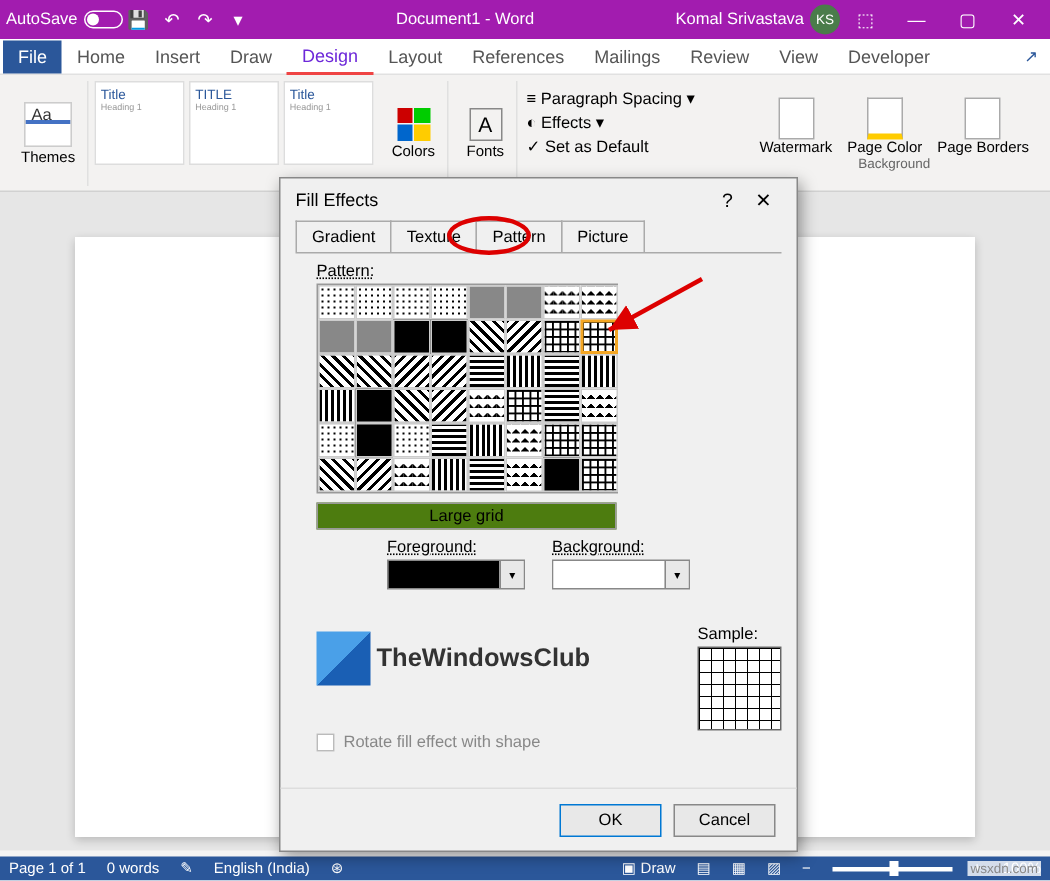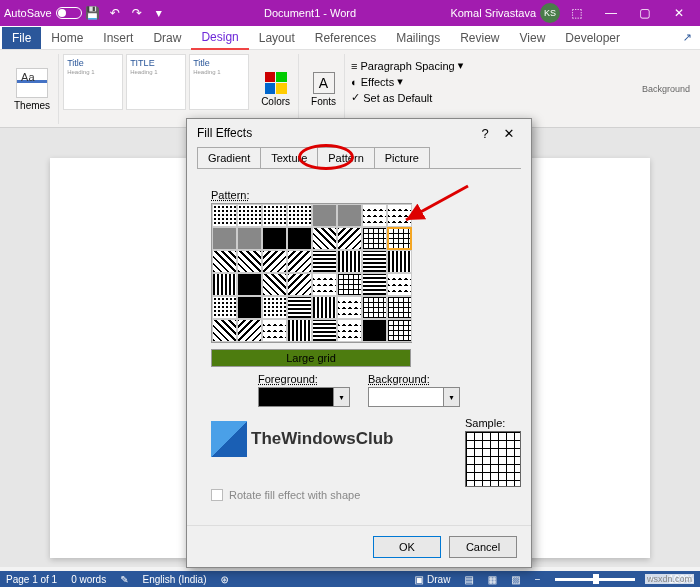--- a/index.html
+++ b/index.html
@@ -47,21 +47,21 @@
 .doc-page { position: absolute; left: 50px; top: 30px; width: 600px; height: 400px; background: #fff; box-shadow: 0 2px 6px rgba(0,0,0,0.2); }
 
 
 .dialog { position: absolute; left: 186px; top: 118px; width: 346px; height: 450px; background: #f0f0f0; border: 1px solid #888; box-shadow: 2px 3px 10px rgba(0,0,0,0.4); z-index: 100; display: flex; flex-direction: column; }
 .dlg-title { height: 28px; display: flex; align-items: center; padding: 0 10px; font-size: 12px; }
 .dlg-title .spacer { flex: 1; }
 .dlg-title .dlg-help, .dlg-title .dlg-close { width: 24px; text-align: center; font-size: 13px; cursor: pointer; }
 .dlg-tabs { display: flex; padding: 0 10px; font-size: 11px; }
 .dlg-tab { padding: 4px 10px; border: 1px solid #aaa; border-bottom: none; background: #f0f0f0; margin-right: -1px; cursor: pointer; position: relative; }
 .dlg-tab.active { background: #f0f0f0; z-index: 2; }
-.dlg-body { flex: 1; padding: 20px 14px; position: relative; border-top: 1px solid #aaa; margin: 0 10px; }
+.dlg-body { flex: 1; padding: 6px 14px; position: relative; border-top: 1px solid #aaa; margin: 0 10px; }
 .dlg-body .lbl { font-size: 11px; text-decoration: underline; text-decoration-style: dotted; }
 .pattern-grid { display: grid; grid-template-columns: repeat(8, 25px); grid-template-rows: repeat(6, 23px); gap: 0; border: 1px solid #999; margin-top: 2px; width: 201px; }
 .pattern-cell { border: 0.5px solid #ccc; background: #fff; }
 .pattern-cell.selected { outline: 2px solid #f4a623; outline-offset: -2px; }
 .pattern-name-box { margin-top: 6px; border: 1px solid #999; height: 18px; width: 200px; display: flex; align-items: center; justify-content: center; font-size: 11px; background: #4d7c0f; }
 .color-row { display: flex; gap: 18px; margin-top: 6px; justify-content: center; }
 .color-col { display: flex; flex-direction: column; gap: 2px; font-size: 11px; }
 .color-dd { width: 92px; height: 20px; border: 1px solid #888; display: flex; }
 .color-dd .swatch { flex: 1; }
 .color-dd .arrow { width: 16px; border-left: 1px solid #888; display: flex; align-items: center; justify-content: center; background: #e8e8e8; font-size: 8px; }
@@ -176,20 +176,34 @@
       <div class="rb-fonts-icon">A</div>
       <span>Fonts</span>
     </div>
   </div>
   <div class="rb-vgroup">
     <div class="vrow">≡ <span>Paragraph Spacing</span> ▾</div>
     <div class="vrow">◐ <span>Effects</span> ▾</div>
     <div class="vrow">✓ <span>Set as Default</span></div>
   </div>
   <div class="rb-group" style="border-right:none; margin-left:auto;">
+    <div style="display:flex; gap:2px;">
+      <div class="rb-page-btn">
+        <div class="rb-page-icon"></div>
+        <span>Watermark</span>
+      </div>
+      <div class="rb-page-btn">
+        <div class="rb-page-icon" style="border-bottom:4px solid #fc0;"></div>
+        <span>Page Color</span>
+      </div>
+      <div class="rb-page-btn">
+        <div class="rb-page-icon"></div>
+        <span>Page Borders</span>
+      </div>
+    </div>
     <div style="font-size:9px; color:#666; text-align:center;">Background</div>
   </div>
 </div>
 
 <div class="doc-area">
   <div class="doc-page"></div>
 </div>
 
 <div class="dialog">
   <div class="dlg-title">

